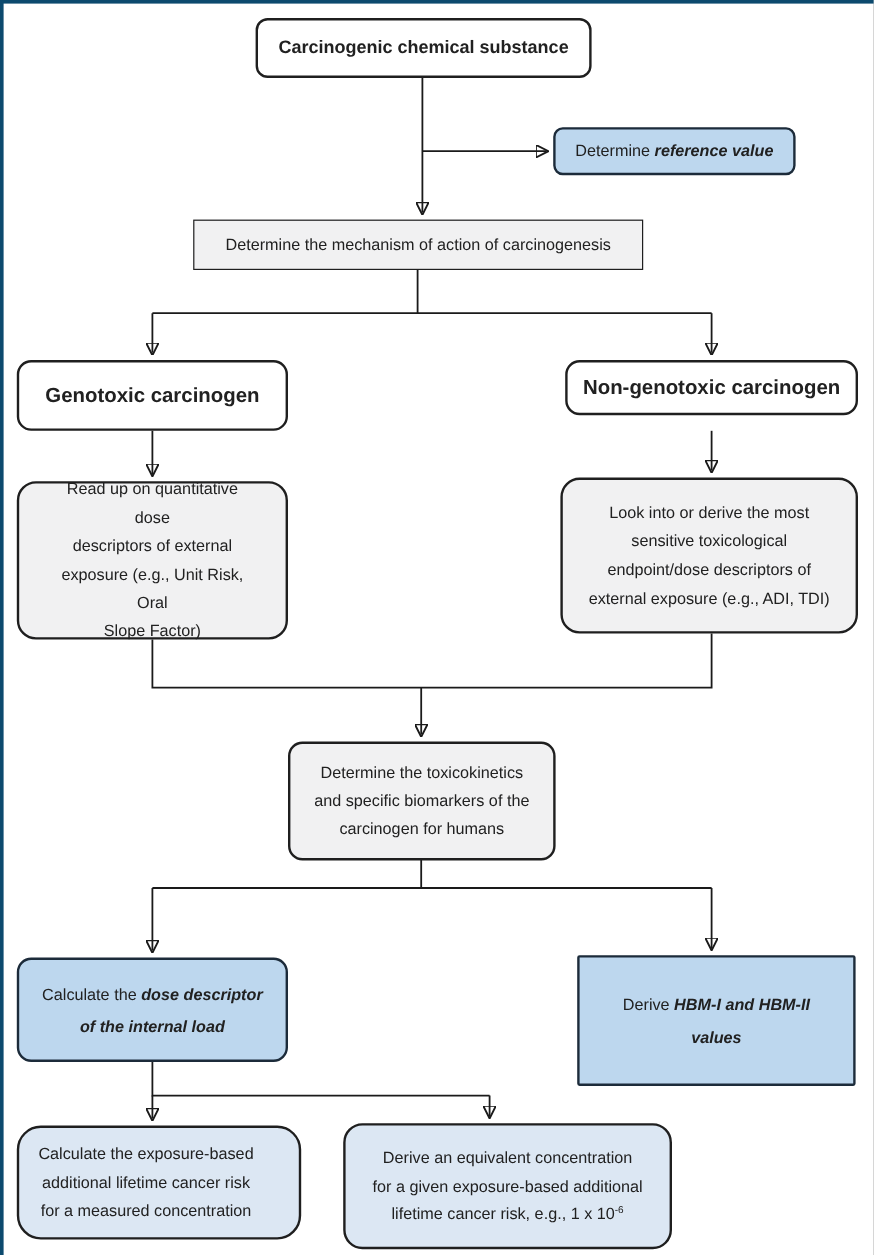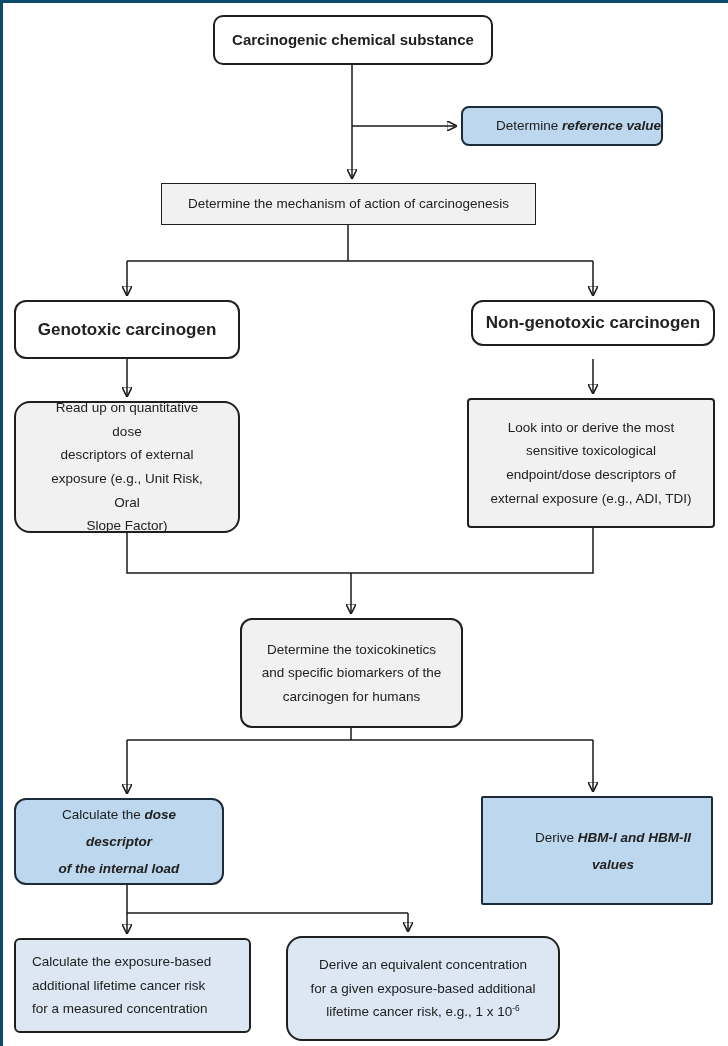--- a/index.html
+++ b/index.html
@@ -21,35 +21,35 @@
     text-align:center;
     background:#ffffff;
     border:1.5px solid #1f1f1f;
     font-size:13.5px;
     line-height:1.75;
     white-space:pre-line;
   }
   .node.bold{font-weight:bold;font-size:17px;}
   .node .em{font-weight:bold;font-style:italic;}
   .gray{background:#f1f1f2;}
-  .blue{background:#bdd7ee;border-color:#1c2b3a;justify-content:flex-end;}
+  .blue{background:#bdd7ee;border-color:#1c2b3a;}
   .lightblue{background:#dce7f3;border-color:#1f1f1f;}
   sup{font-size:0.62em;line-height:0;}
 
   #n-start{left:210px;top:12px;width:280px;height:50px;border-radius:10px;border-width:2px;font-size:15px;}
   #n-reference{left:458px;top:103px;width:202px;height:40px;border-radius:8px;border-width:2px;}
   #n-mechanism{left:158px;top:180px;width:375px;height:42px;border-radius:0;}
   #n-genotoxic{left:11px;top:297px;width:226px;height:59px;border-radius:12px;border-width:2px;}
   #n-nongenotoxic{left:468px;top:297px;width:244px;height:46px;border-radius:12px;border-width:2px;}
   #n-genotoxic-action{left:11px;top:398px;width:226px;height:132px;border-radius:16px;border-width:2px;padding:0 25px;}
-  #n-nongenotoxic-action{left:464px;top:395px;width:248px;height:130px;border-radius:4px;border-width:2px;padding:0 9px;}
-  #n-toxicokinetics{left:237px;top:615px;width:223px;height:110px;border-radius:12px;border-width:2px;padding:0 10px;justify-content:center;}
-  #n-internal-dose{left:11px;top:795px;width:210px;height:87px;border-radius:12px;border-width:2px;padding:0 12px;line-height:2.0;}
+  #n-nongenotoxic-action{left:464px;top:395px;width:248px;height:130px;border-radius:16px;border-width:2px;padding:0 9px;}
+  #n-toxicokinetics{left:237px;top:615px;width:223px;height:99px;border-radius:12px;border-width:2px;padding:0 10px;justify-content:center;}
+  #n-internal-dose{left:11px;top:795px;width:226px;height:87px;border-radius:12px;border-width:2px;padding:0 12px;line-height:2.0;}
   #n-hbm{left:478px;top:793px;width:232px;height:109px;border-radius:2px;border-width:2px;padding:0 20px;line-height:2.0;}
-  #n-cancer-risk{left:11px;top:935px;width:237px;height:95px;border-radius:6px;border-width:2px;padding:0 8px 0 16px;text-align:left;justify-content:flex-start;}
+  #n-cancer-risk{left:11px;top:935px;width:237px;height:95px;border-radius:20px;border-width:2px;padding:0 8px 0 16px;text-align:center;justify-content:flex-start;}
   #n-equivalent{left:283px;top:933px;width:274px;height:105px;border-radius:16px;border-width:2px;padding:0 6px;}
 </style>
 </head>
 <body>
 
 <div class="figure">
 
   <svg class="connectors" width="726" height="1044" viewBox="0 0 726 1044">
     <defs>
       <marker id="arrow" viewBox="0 0 10 10" refX="8" refY="5" markerWidth="7" markerHeight="7" orient="auto-start-reverse">

